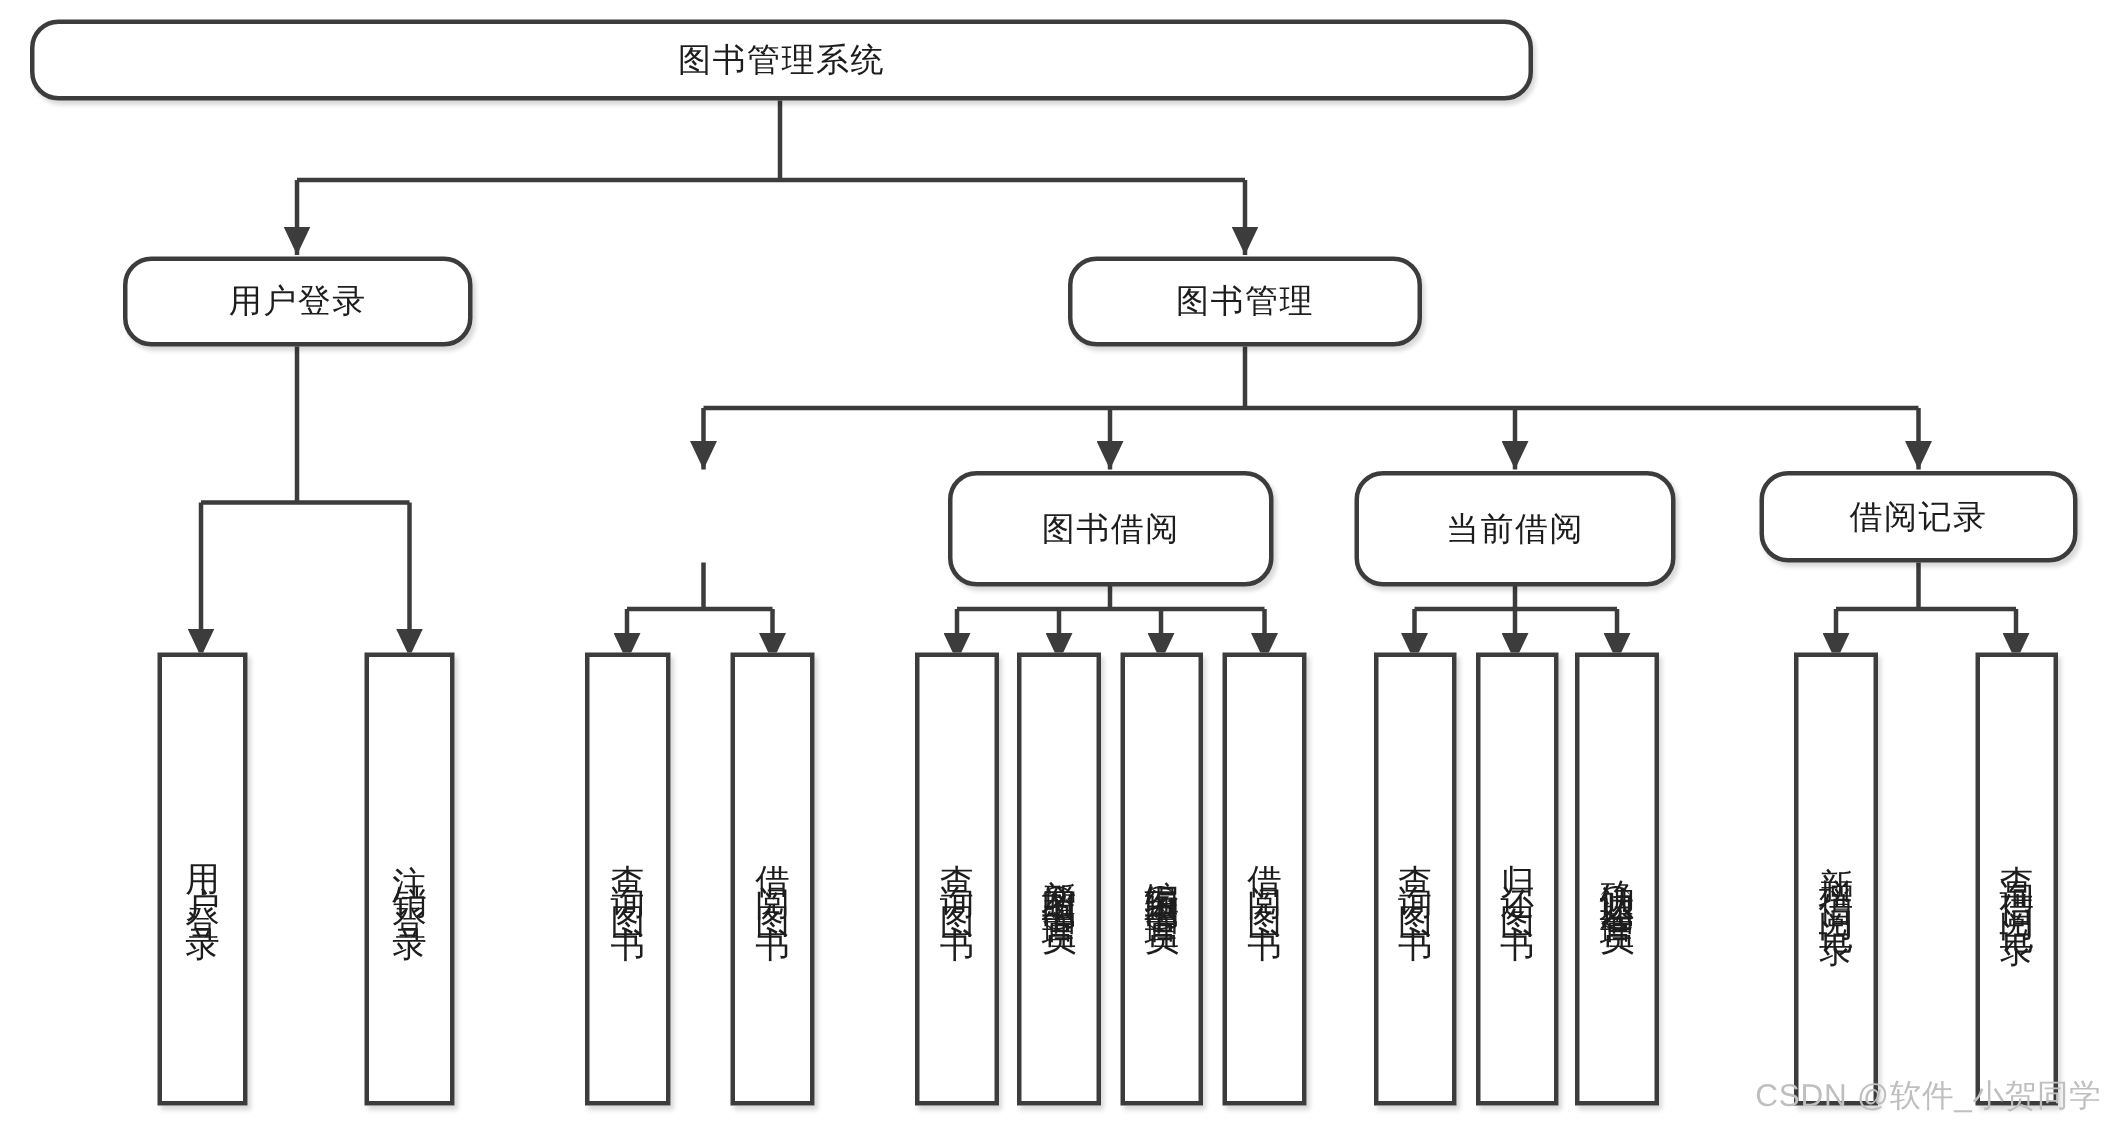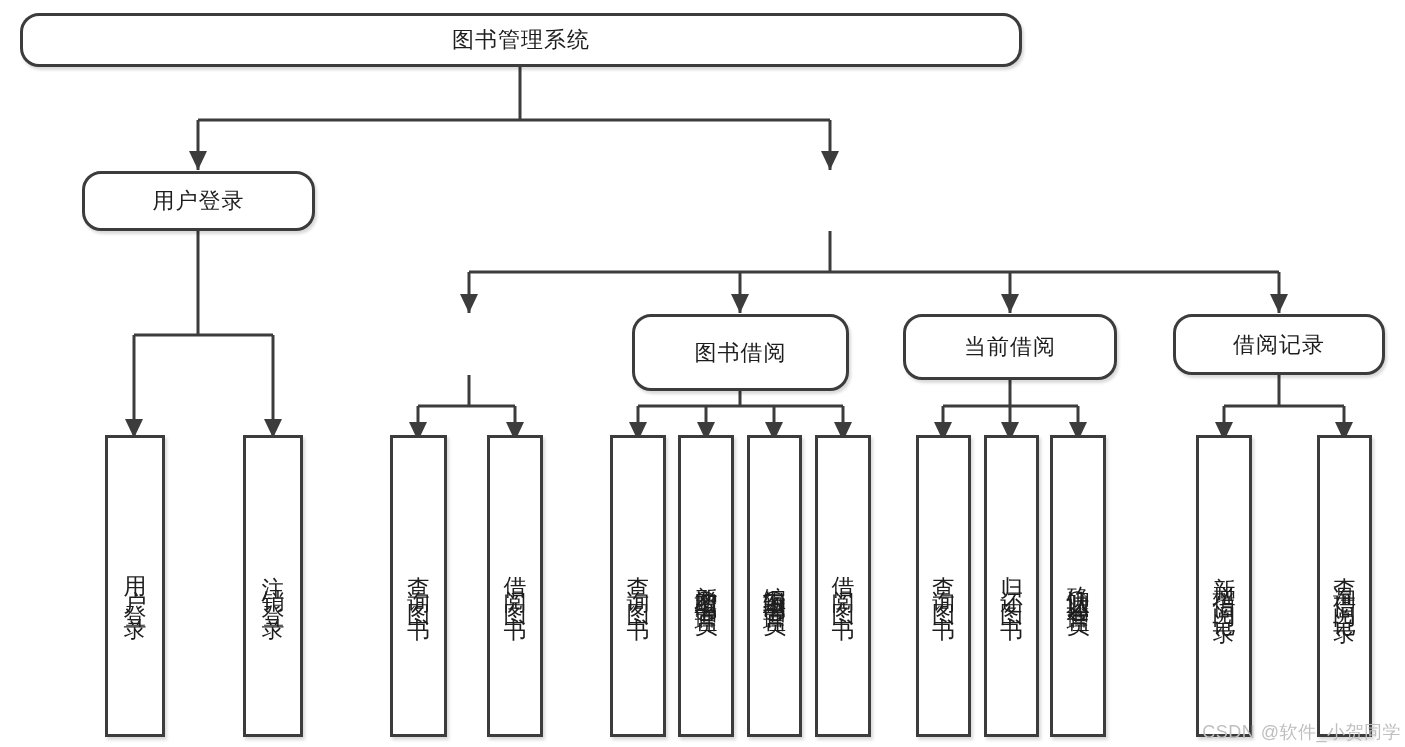--- a/index.html
+++ b/index.html
@@ -41,21 +41,21 @@
     writing-mode: vertical-rl;
     text-orientation: mixed;
     font-size: 23px;
     line-height: 1;
   }
   .v .label { display: inline-block; }
   .watermark {
     position: absolute;
     right: 4px;
     bottom: 3px;
-    font-size: 18px;
+    font-size: 21px;
     letter-spacing: 0.5px;
     color: var(--wm);
     z-index: 5;
     white-space: nowrap;
   }
 </style>
 </head>
 <body>
 
 <div class="canvas">
@@ -103,25 +103,28 @@
     </g>
   </svg>
 
   <div class="box h" style="left:20px;top:13px;width:1002px;height:54px">
     <span class="label">图书管理系统</span>
   </div>
 
   <div class="box h" style="left:82px;top:171px;width:233px;height:60px">
     <span class="label">用户登录</span>
   </div>
+  <div class="box h" style="left:712px;top:171px;width:236px;height:60px">
+    <span class="label">图书管理</span>
+  </div>
 
   <div class="box h" style="left:632px;top:314px;width:217px;height:77px">
     <span class="label">图书借阅</span>
   </div>
-  <div class="box h" style="left:903px;top:314px;width:214px;height:66px">
+  <div class="box h" style="left:903px;top:314px;width:214px;height:77px">
     <span class="label">当前借阅</span>
   </div>
   <div class="box h" style="left:1173px;top:314px;width:212px;height:61px">
     <span class="label">借阅记录</span>
   </div>
 
   <div class="box v" style="left:105px;top:435px;width:60px;height:302px">
     <span class="label" style="letter-spacing: 14px;">用户登录</span>
   </div>
   <div class="box v" style="left:243px;top:435px;width:60px;height:302px">

